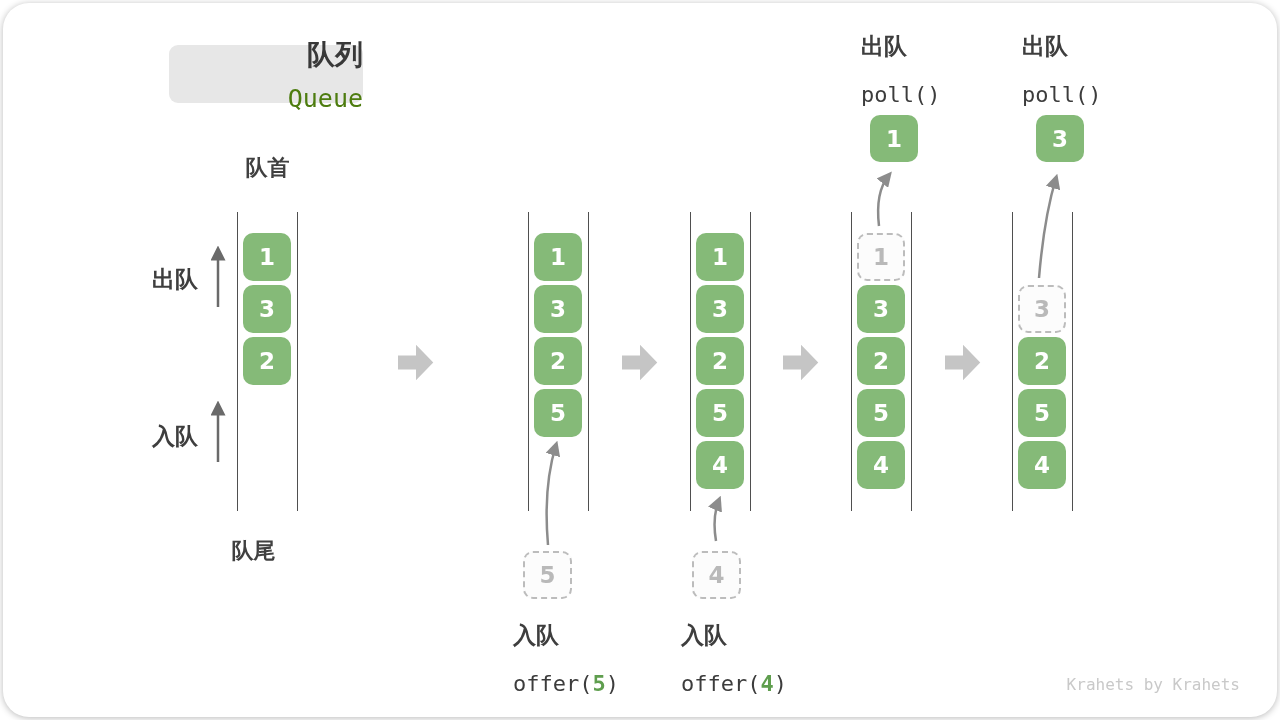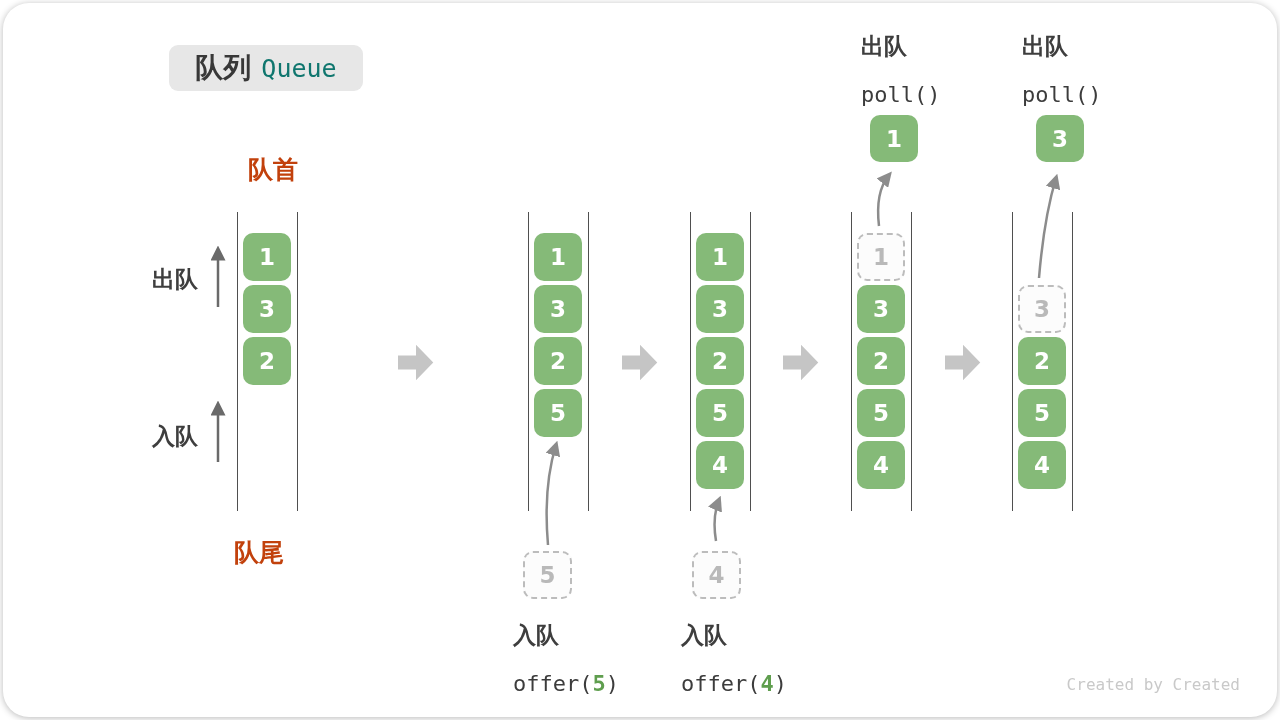--- a/index.html
+++ b/index.html
@@ -11,29 +11,29 @@
     background: #ffffff; border-radius: 26px;
     box-shadow: 0 1px 7px rgba(0,0,0,0.28);
   }
 
   .canvas { position: absolute; left: 0; top: 0; width: 1280px; height: 720px; }
 
   svg.arrows { position: absolute; left: 0; top: 0; width: 1280px; height: 720px; pointer-events: none; }
 
   
   .title-box {
-    position: absolute; left: 169px; top: 45px; width: 194px; height: 46px;
+    position: absolute; left: 169px; top: 45px; width: 194px; height: 58px;
     background: #e7e7e7; border-radius: 9px;
-    display: flex; align-items: center; justify-content: center; gap: 10px;
+    display: flex; align-items: flex-end; justify-content: center; gap: 10px; flex-direction: column;
   }
   .title-zh { font-size: 28px; font-weight: 700; color: #383838; }
-  .title-en { font-family: "DejaVu Sans Mono", monospace; font-size: 25px; color: #0f766e; }
-
-  
-  .lbl { position: absolute; width: 61px; text-align: right; font-size: 25px; font-weight: 700; color: #c2410c; }
+  .title-en { font-family: "DejaVu Sans Mono", monospace; font-size: 25px; color: #4d7c0f; }
+
+  
+  .lbl { position: absolute; width: 61px; text-align: center; font-size: 22px; font-weight: 700; color: #404040; }
   .lbl.front { left: 237px; top: 153px; }
   .lbl.rear  { left: 223px; top: 536px; }
 
   
   .side-lbl { position: absolute; font-size: 23px; font-weight: 700; color: #3e3e3e; }
   .side-lbl.dequeue { left: 152px; top: 264px; }
   .side-lbl.enqueue { left: 152px; top: 421px; }
 
   
   .queue {
@@ -186,15 +186,15 @@
 
   <div class="op-bot op-b1">
     <div class="op-action">入队</div>
     <div class="op-code"><span>offer(</span><span class="op-arg">5</span><span>)</span></div>
   </div>
   <div class="op-bot op-b2">
     <div class="op-action">入队</div>
     <div class="op-code"><span>offer(</span><span class="op-arg">4</span><span>)</span></div>
   </div>
 
-  <div class="watermark">Created by Created</div>
+  <div class="watermark">Krahets by Krahets</div>
 
 </div>
 
 </body></html>

